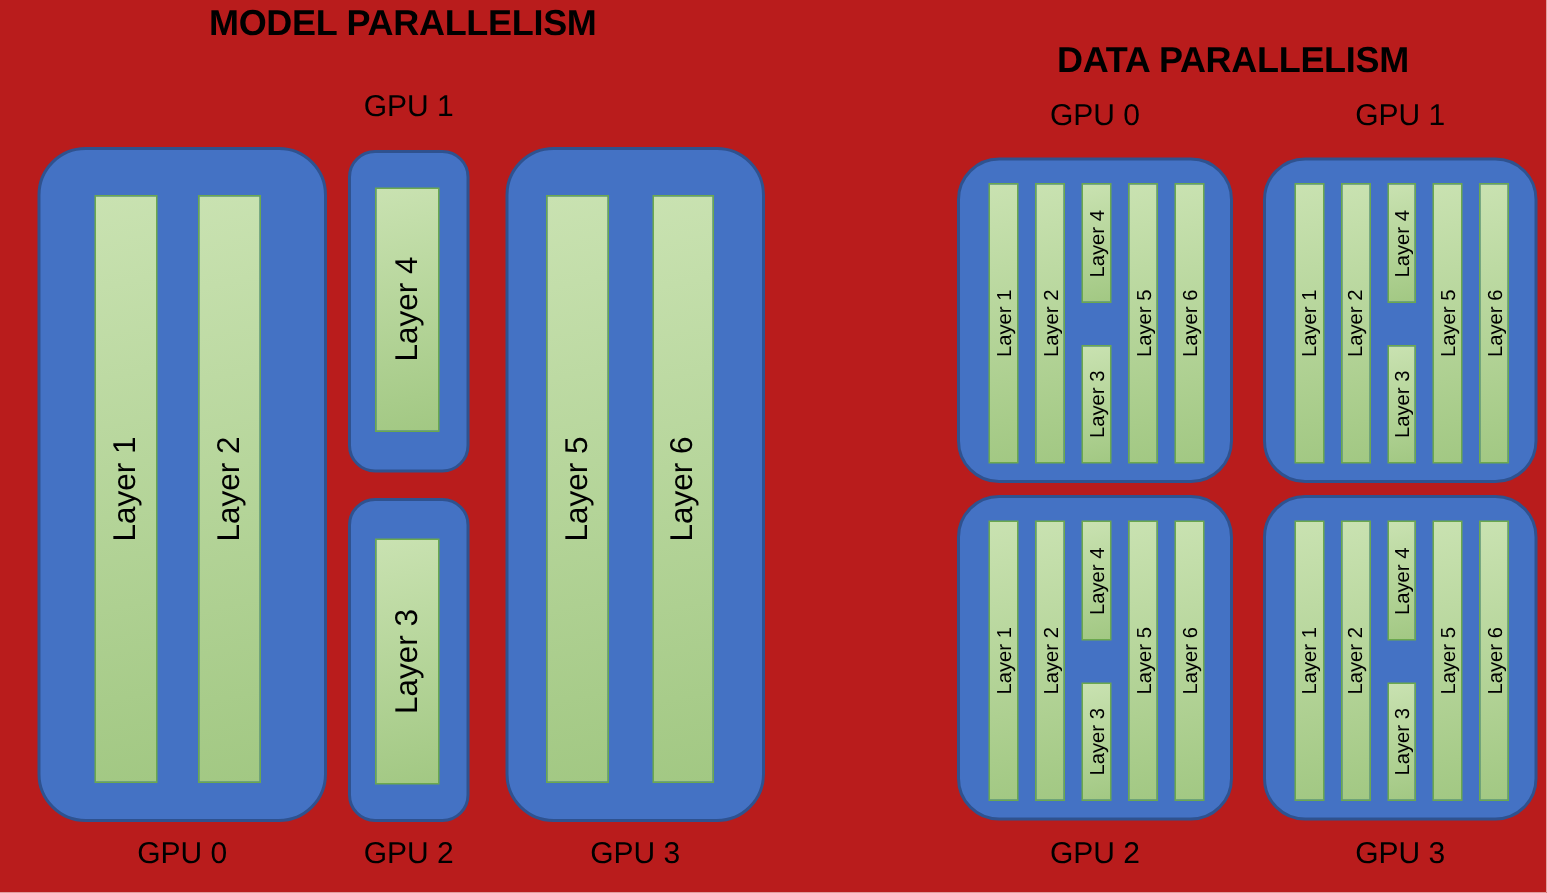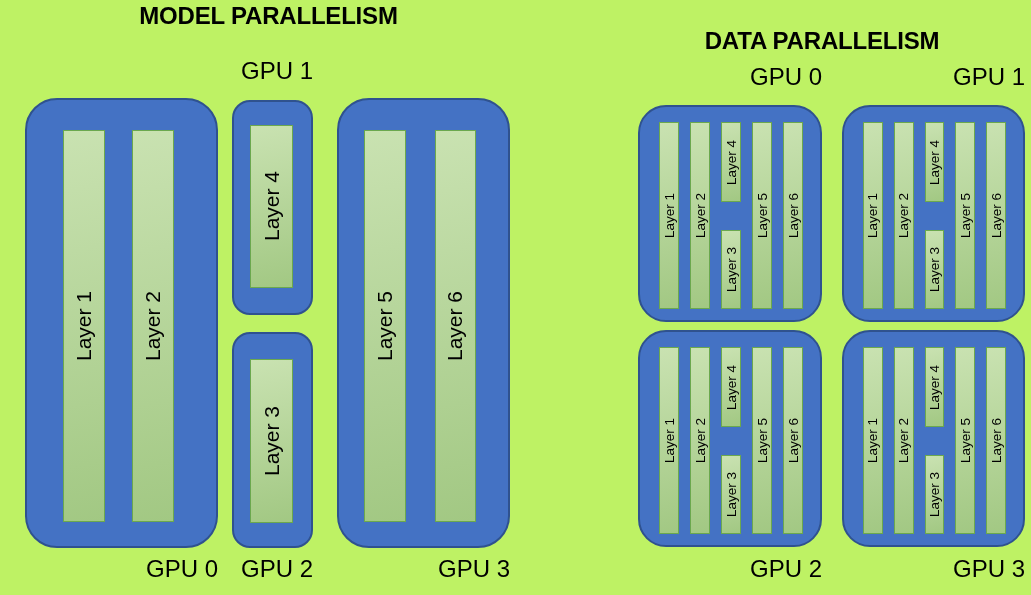--- a/index.html
+++ b/index.html
@@ -1,25 +1,25 @@
 <!DOCTYPE html>
 <html style="--gpu-fill: #4472C4; --gpu-border: #2F528F; --layer-fill-light: #C9E2B1; --layer-fill-dark: #A2C883; --layer-border: #6BA84E;"><head>
 <meta charset="utf-8">
 <style>
   html,body{margin:0;padding:0;background:#fff;}
   .canvas{
-    position:relative;width:1031px;height:595px;background:#bef264;
+    position:relative;width:1031px;height:595px;background:#b91c1c;
     font-family:"Liberation Sans",sans-serif;color:#000;overflow:hidden;
   }
   .panel-title{
     position:absolute;font-weight:bold;font-size:24px;line-height:28px;
     text-align:center;letter-spacing:-0.2px;white-space:nowrap;
   }
   .gpu-label{
-    position:absolute;font-size:24px;line-height:28px;text-align:right;white-space:nowrap;
+    position:absolute;font-size:20px;line-height:28px;text-align:center;white-space:nowrap;
   }
   .gpu-box{
     position:absolute;box-sizing:border-box;display:flex;flex-direction:row;
     background:var(--gpu-fill,#4472C4);
     border:2.5px solid var(--gpu-border,#2F528F);
   }
   .bar{
     flex:1 1 auto;min-width:0;min-height:0;box-sizing:border-box;
     background:linear-gradient(168deg,var(--layer-fill-light,#C9E2B1) 0%,var(--layer-fill-dark,#A2C883) 100%);
     border:1.5px solid var(--layer-border,#6BA84E);

